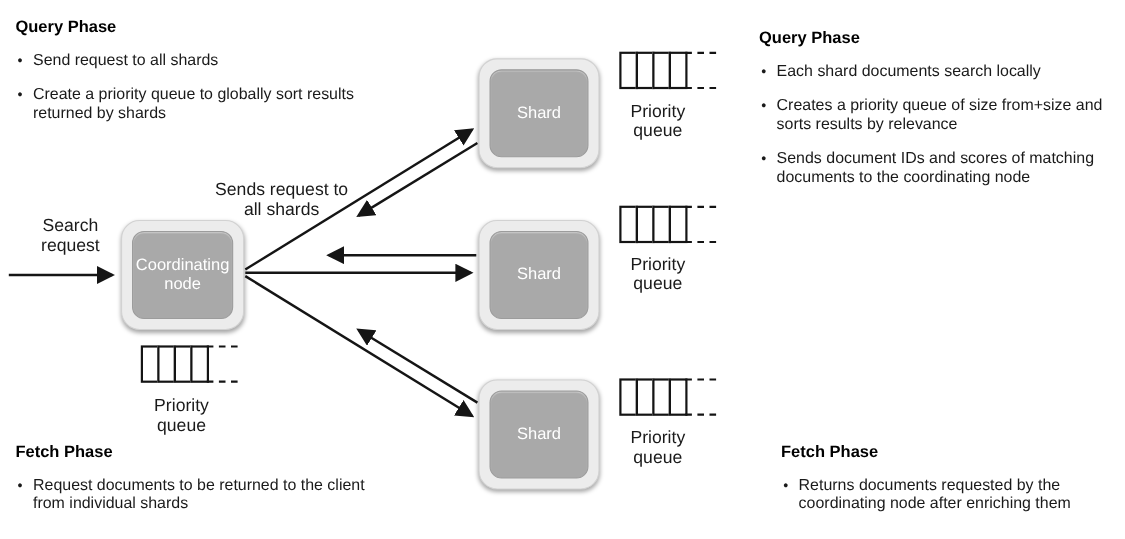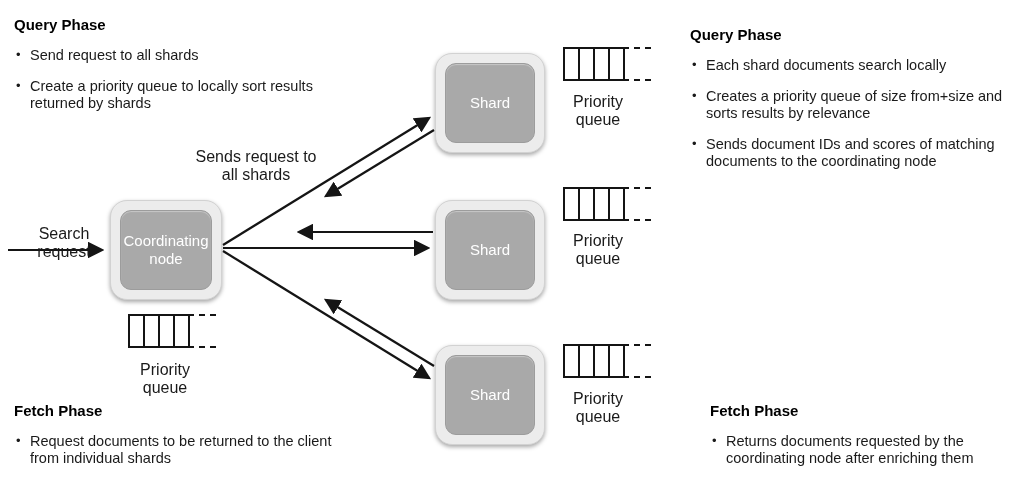--- a/index.html
+++ b/index.html
@@ -58,21 +58,21 @@
     <line class="al" x1="433" y1="232" x2="299" y2="232" marker-end="url(#arrowhead)"></line>
     <line class="al" x1="223" y1="248" x2="428" y2="248" marker-end="url(#arrowhead)"></line>
     <line class="al" x1="223" y1="251" x2="429" y2="378" marker-end="url(#arrowhead)"></line>
     <line class="al" x1="434" y1="366" x2="326" y2="300" marker-end="url(#arrowhead)"></line>
   </svg>
 
   <div class="panel" style="left:14px;top:16px;width:320px;">
     <h3>Query Phase</h3>
     <ul>
       <li>Send request to all shards</li>
-      <li>Create a priority queue to locally sort results returned by shards</li>
+      <li>Create a priority queue to globally sort results returned by shards</li>
     </ul>
   </div>
 
   <div class="panel" style="left:690px;top:26px;width:320px;">
     <h3>Query Phase</h3>
     <ul>
       <li>Each shard documents search locally</li>
       <li>Creates a priority queue of size from+size and sorts results by relevance</li>
       <li>Sends document IDs and scores of matching documents to the coordinating node</li>
     </ul>
@@ -85,22 +85,22 @@
     </ul>
   </div>
 
   <div class="panel" style="left:710px;top:402px;width:290px;">
     <h3>Fetch Phase</h3>
     <ul>
       <li>Returns documents requested by the coordinating node after enriching them</li>
     </ul>
   </div>
 
-  <div class="lbl" style="left:22px;top:197px;width:84px;margin-top:28px;">Search request</div>
-  <div class="lbl" style="left:192px;top:148px;width:128px;">Sends request to all shards</div>
+  <div class="lbl" style="left:22px;top:197px;width:84px;">Search request</div>
+  <div class="lbl" style="left:192px;top:164px;width:128px;">Sends request to all shards</div>
 
   <div class="node-outer" style="left:110px;top:200px;width:112px;height:100px;text-decoration:underline;">
     <div class="node-inner">Coordinating node</div>
   </div>
 
   <div class="node-outer" style="left:435px;top:53px;width:110px;height:100px;">
     <div class="node-inner">Shard</div>
   </div>
   <div class="node-outer" style="left:435px;top:200px;width:110px;height:100px;">
     <div class="node-inner">Shard</div>

